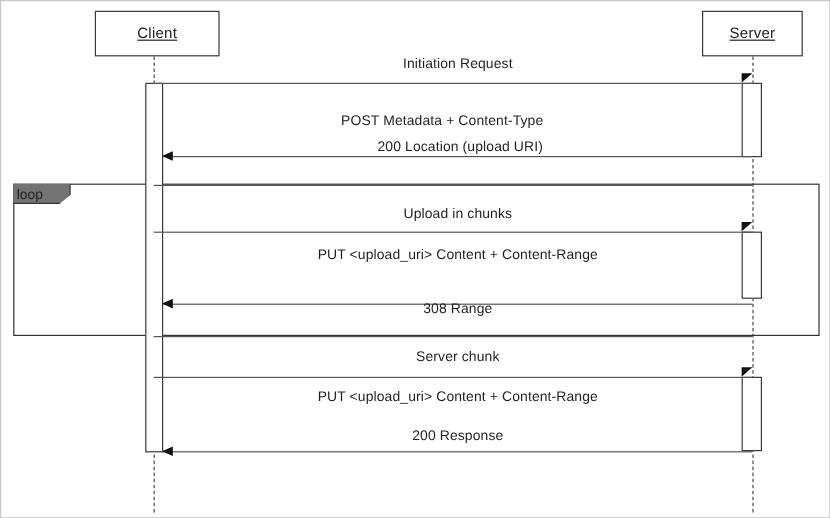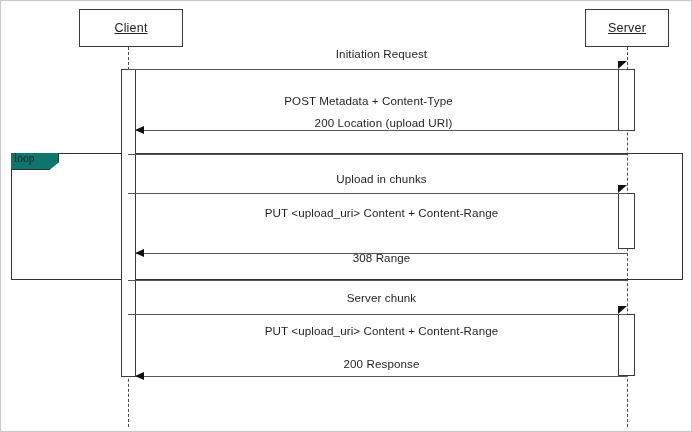--- a/index.html
+++ b/index.html
@@ -88,28 +88,27 @@
   .fragment {
     position: absolute;
     box-sizing: border-box;
     border: 1.5px solid #333333;
     background: transparent;
   }
   .fragment-tab {
     position: absolute;
     box-sizing: border-box;
     height: 17px;
-    background: #0f766e;
+    background: #737373;
     border-right: 1.5px solid #333333;
     border-bottom: 1.5px solid #333333;
     display: flex;
-    align-items: flex-start;
+    align-items: flex-end;
     padding-left: 3px;
     clip-path: polygon(0 0, 100% 0, 100% 55%, 80% 100%, 0 100%);
-    font-family: Liberation Serif, serif;
   }
   .fragment-tab-label {
     font-size: 11.5px;
     color: #1f1f1f;
     line-height: 1;
   }
 </style>
 </head>
 <body>
 

